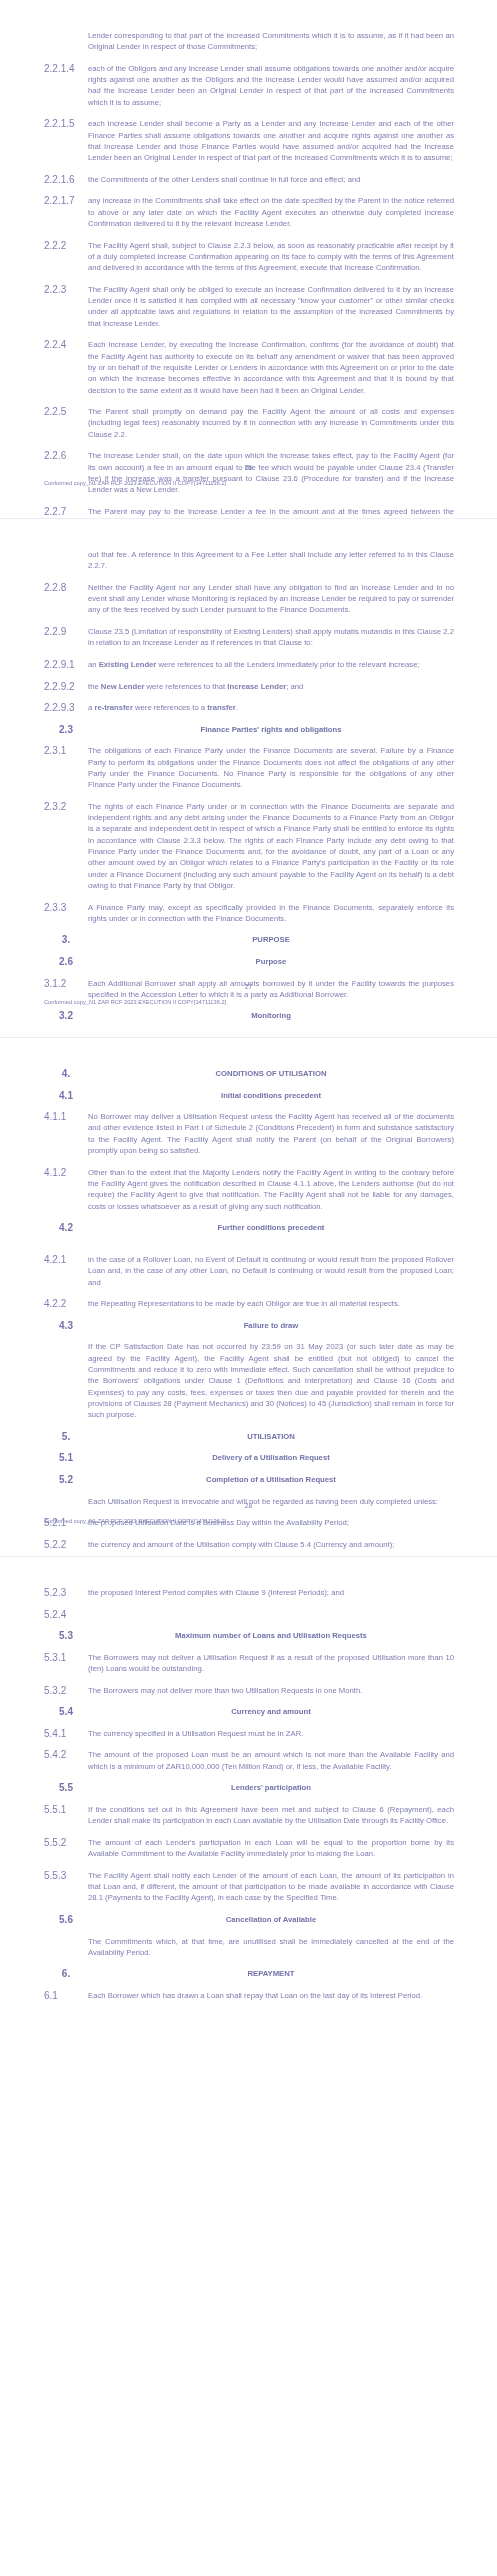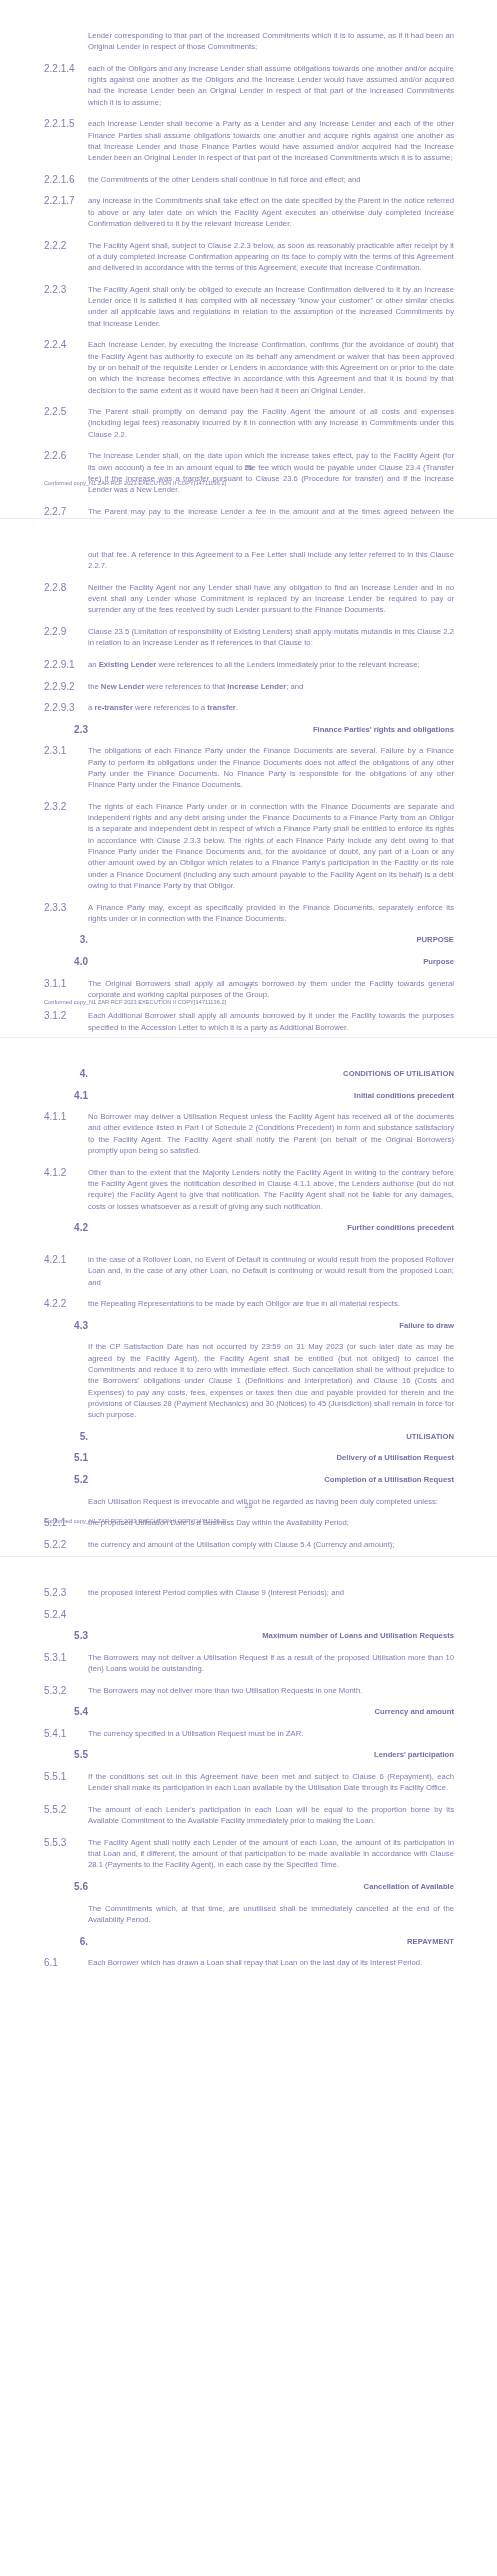--- a/index.html
+++ b/index.html
@@ -43,21 +43,21 @@
   .text {
     flex: 1;
     font-size: 7.7px;
     line-height: 11.3px;
     text-align: justify;
   }
   .block.heading .num,
   .block.heading .text {
     font-weight: bold;
     color: #7272ab;
-    text-align: right;
+    text-align: center;
   }
   .b { font-weight: bold; }
   .page-number {
     position: absolute;
     bottom: 47px;
     left: 0;
     right: 0;
     text-align: center;
     font-size: 6.7px;
   }
@@ -123,21 +123,21 @@
     <div class="footer-ref">Conformed copy_N1 ZAR RCF 2023.EXECUTION II COPY[14711136.2]</div>
   </div>
     <div class="page">
     <div class="content">
         <div class="block para">
     <div class="num"></div>
     <div class="text">out that fee. A reference in this Agreement to a Fee Letter shall include any letter referred to in this Clause 2.2.7.</div>
   </div>
         <div class="block clause">
     <div class="num">2.2.8</div>
-    <div class="text">Neither the Facility Agent nor any Lender shall have any obligation to find an Increase Lender and in no event shall any Lender whose Commitment is replaced by an Increase Lender be required to pay or surrender any of the fees received by such Lender pursuant to the Finance Documents.</div>
+    <div class="text">Neither the Facility Agent nor any Lender shall have any obligation to find an Increase Lender and in no event shall any Lender whose Monitoring is replaced by an Increase Lender be required to pay or surrender any of the fees received by such Lender pursuant to the Finance Documents.</div>
   </div>
         <div class="block clause">
     <div class="num">2.2.9</div>
     <div class="text">Clause 23.5 (Limitation of responsibility of Existing Lenders) shall apply mutatis mutandis in this Clause 2.2 in relation to an Increase Lender as if references in that Clause to:</div>
   </div>
         <div class="block clause">
     <div class="num">2.2.9.1</div>
     <div class="text"><span>an </span><span class="b">Existing Lender</span><span> were references to all the Lenders immediately prior to the relevant increase;</span></div>
   </div>
         <div class="block clause">
@@ -162,26 +162,22 @@
   </div>
         <div class="block clause">
     <div class="num">2.3.3</div>
     <div class="text">A Finance Party may, except as specifically provided in the Finance Documents, separately enforce its rights under or in connection with the Finance Documents.</div>
   </div>
         <div class="block heading">
     <div class="num">3.</div>
     <div class="text">PURPOSE</div>
   </div>
         <div class="block heading">
-    <div class="num">4.0</div>
+    <div class="num">2.6</div>
     <div class="text">Purpose</div>
-  </div>
-        <div class="block clause">
-    <div class="num">3.1.1</div>
-    <div class="text">The Original Borrowers shall apply all amounts borrowed by them under the Facility towards general corporate and working capital purposes of the Group.</div>
   </div>
         <div class="block clause">
     <div class="num">3.1.2</div>
     <div class="text">Each Additional Borrower shall apply all amounts borrowed by it under the Facility towards the purposes specified in the Accession Letter to which it is a party as Additional Borrower.</div>
   </div>
         <div class="block heading">
     <div class="num">3.2</div>
     <div class="text">Monitoring</div>
   </div>
         <div class="block para">
@@ -282,20 +278,24 @@
     <div class="text">The Borrowers may not deliver more than two Utilisation Requests in one Month.</div>
   </div>
         <div class="block heading">
     <div class="num">5.4</div>
     <div class="text">Currency and amount</div>
   </div>
         <div class="block clause">
     <div class="num">5.4.1</div>
     <div class="text">The currency specified in a Utilisation Request must be in ZAR.</div>
   </div>
+        <div class="block clause">
+    <div class="num">5.4.2</div>
+    <div class="text">The amount of the proposed Loan must be an amount which is not more than the Available Facility and which is a minimum of ZAR10,000,000 (Ten Million Rand) or, if less, the Available Facility.</div>
+  </div>
         <div class="block heading">
     <div class="num">5.5</div>
     <div class="text">Lenders' participation</div>
   </div>
         <div class="block clause">
     <div class="num">5.5.1</div>
     <div class="text">If the conditions set out in this Agreement have been met and subject to Clause 6 (Repayment), each Lender shall make its participation in each Loan available by the Utilisation Date through its Facility Office.</div>
   </div>
         <div class="block clause">
     <div class="num">5.5.2</div>

